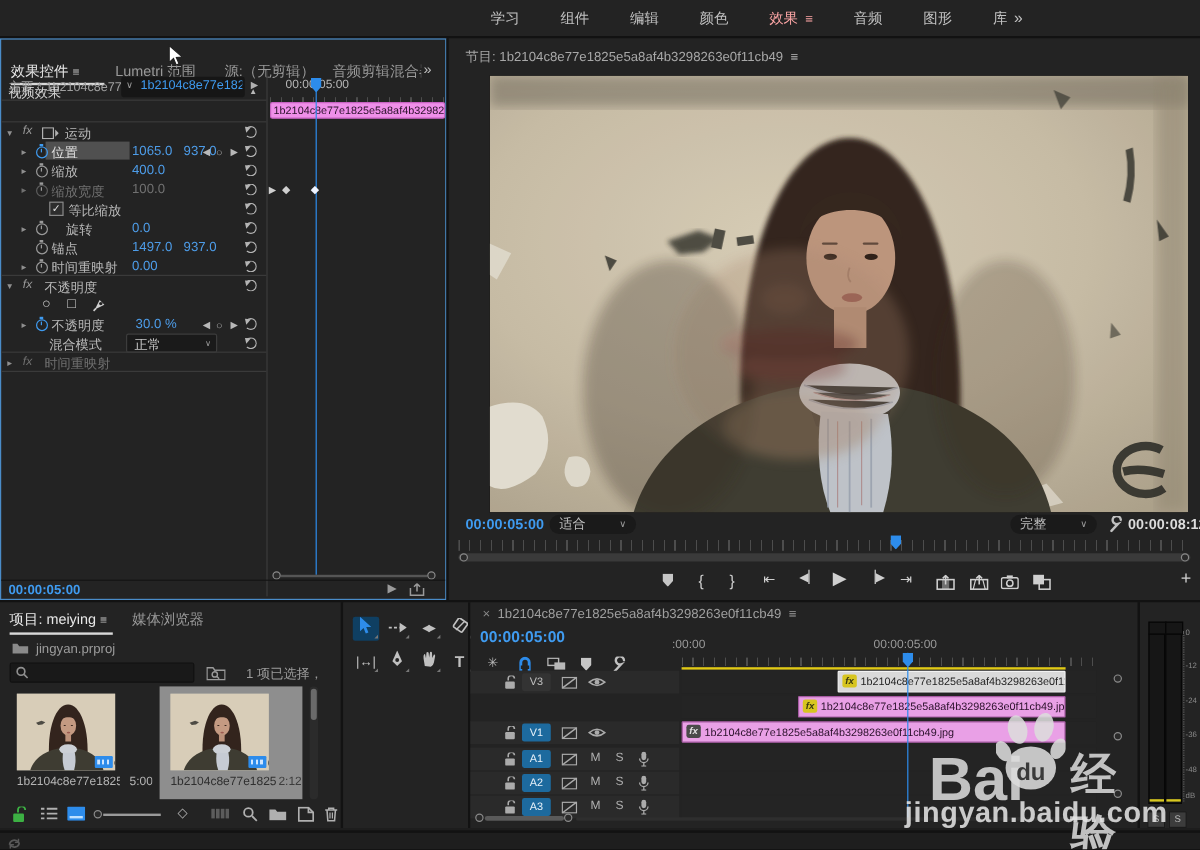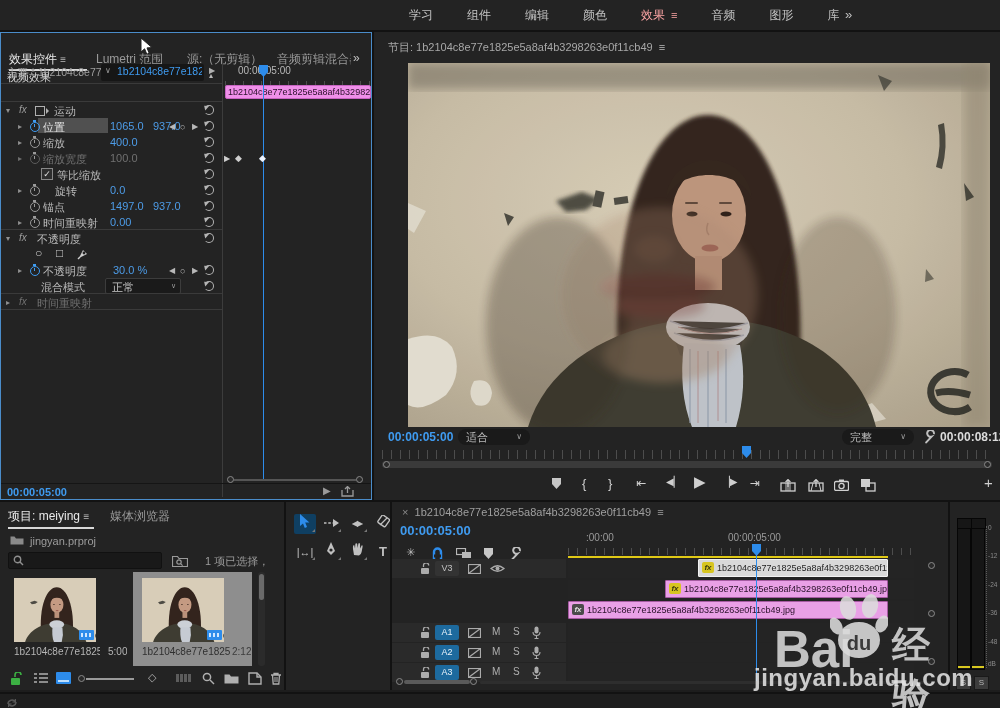--- a/index.html
+++ b/index.html
@@ -602,21 +602,21 @@
       </svg>
     <svg class="abs" style="left:64px;top:46px" width="16" height="11">
         <rect x="0.5" y="0.5" width="9" height="6" fill="none" stroke="#b8b8b8" stroke-width="1.2"></rect>
         <rect x="6" y="4" width="9" height="6" fill="#b8b8b8"></rect>
       </svg>
     <span class="abs" style="left:92px;top:46px"><span class="marker-shape" style="display:inline-block"></span></span>
     <svg class="abs" style="left:116px;top:45px" width="14" height="14">
         <path d="M12 3.2 a3.4 3.4 0 1 0 -2.4 3.4 L4.2 12.4" stroke="#c0c0c0" stroke-width="2" fill="none" stroke-linecap="round"></path>
       </svg>
 
-    <span class="abs" style="left:194px;top:30px;font-size:10px;color:#9a9a9a">:00:00</span>
+    <span class="abs" style="left:168px;top:30px;font-size:10px;color:#9a9a9a">:00:00</span>
     <span class="abs" style="left:336px;top:30px;font-size:10px;color:#9a9a9a">00:00:05:00</span>
     <div class="abs ticks" style="left:176px;top:46px;width:346px;height:7px"></div>
 
     <div class="abs" style="left:176px;top:53.5px;width:320px;height:2.5px;background:#e0c916"></div>
 
     <div class="track-row" style="top:57px">
       <svg class="locksvg" style="left:28px" width="10" height="12">
           <path d="M2 5 V3.4 a2.6 2.6 0 0 1 5.2 0" fill="none" stroke="#ababab" stroke-width="1.3" transform="translate(1.5,-1)"></path>
           <rect x="1" y="5" width="8" height="6" rx="1" fill="#ababab"></rect>
         </svg>
@@ -631,20 +631,35 @@
         </svg>
     </div>
     <div class="lane" style="top:57px">
       <div class="clip selclip" style="left:130px;width:190px"><span class="fxbadge">fx</span><span>1b2104c8e77e1825e5a8af4b3298263e0f11cb49.jpg</span></div>
     </div>
 
     <div class="lane" style="top:78px">
       <div class="clip" style="left:97px;width:223px"><span class="fxbadge">fx</span><span>1b2104c8e77e1825e5a8af4b3298263e0f11cb49.jpg</span></div>
     </div>
 
+    <div class="track-row" style="top:99px">
+      <svg class="locksvg" style="left:28px" width="10" height="12">
+          <path d="M2 5 V3.4 a2.6 2.6 0 0 1 5.2 0" fill="none" stroke="#ababab" stroke-width="1.3" transform="translate(1.5,-1)"></path>
+          <rect x="1" y="5" width="8" height="6" rx="1" fill="#ababab"></rect>
+        </svg>
+      <span class="tbadge on">V1</span>
+      <svg class="abs" style="left:76px;top:5px" width="13" height="10">
+          <rect x="0.5" y="0.5" width="12" height="9" fill="none" stroke="#ababab" stroke-width="1.2"></rect>
+          <path d="M0.5 9.5 L12.5 0.5" stroke="#ababab" stroke-width="1.2"></path>
+        </svg>
+      <svg class="eyesvg" style="left:98px" width="15" height="11">
+          <path d="M1 5.5 Q7.5 0 14 5.5 Q7.5 11 1 5.5 Z" fill="none" stroke="#ababab" stroke-width="1.3"></path>
+          <circle cx="7.5" cy="5.5" r="2" fill="#ababab"></circle>
+        </svg>
+    </div>
     <div class="lane" style="top:99px">
       <div class="clip" style="left:0;width:320px"><span class="fxbadge dark">fx</span><span>1b2104c8e77e1825e5a8af4b3298263e0f11cb49.jpg</span></div>
     </div>
 
     <div class="track-row" style="top:121px">
       <svg class="locksvg" style="left:28px" width="10" height="12">
           <path d="M2 5 V3.4 a2.6 2.6 0 0 1 5.2 0" fill="none" stroke="#ababab" stroke-width="1.3" transform="translate(1.5,-1)"></path>
           <rect x="1" y="5" width="8" height="6" rx="1" fill="#ababab"></rect>
         </svg>
       <span class="tbadge on">A1</span>

